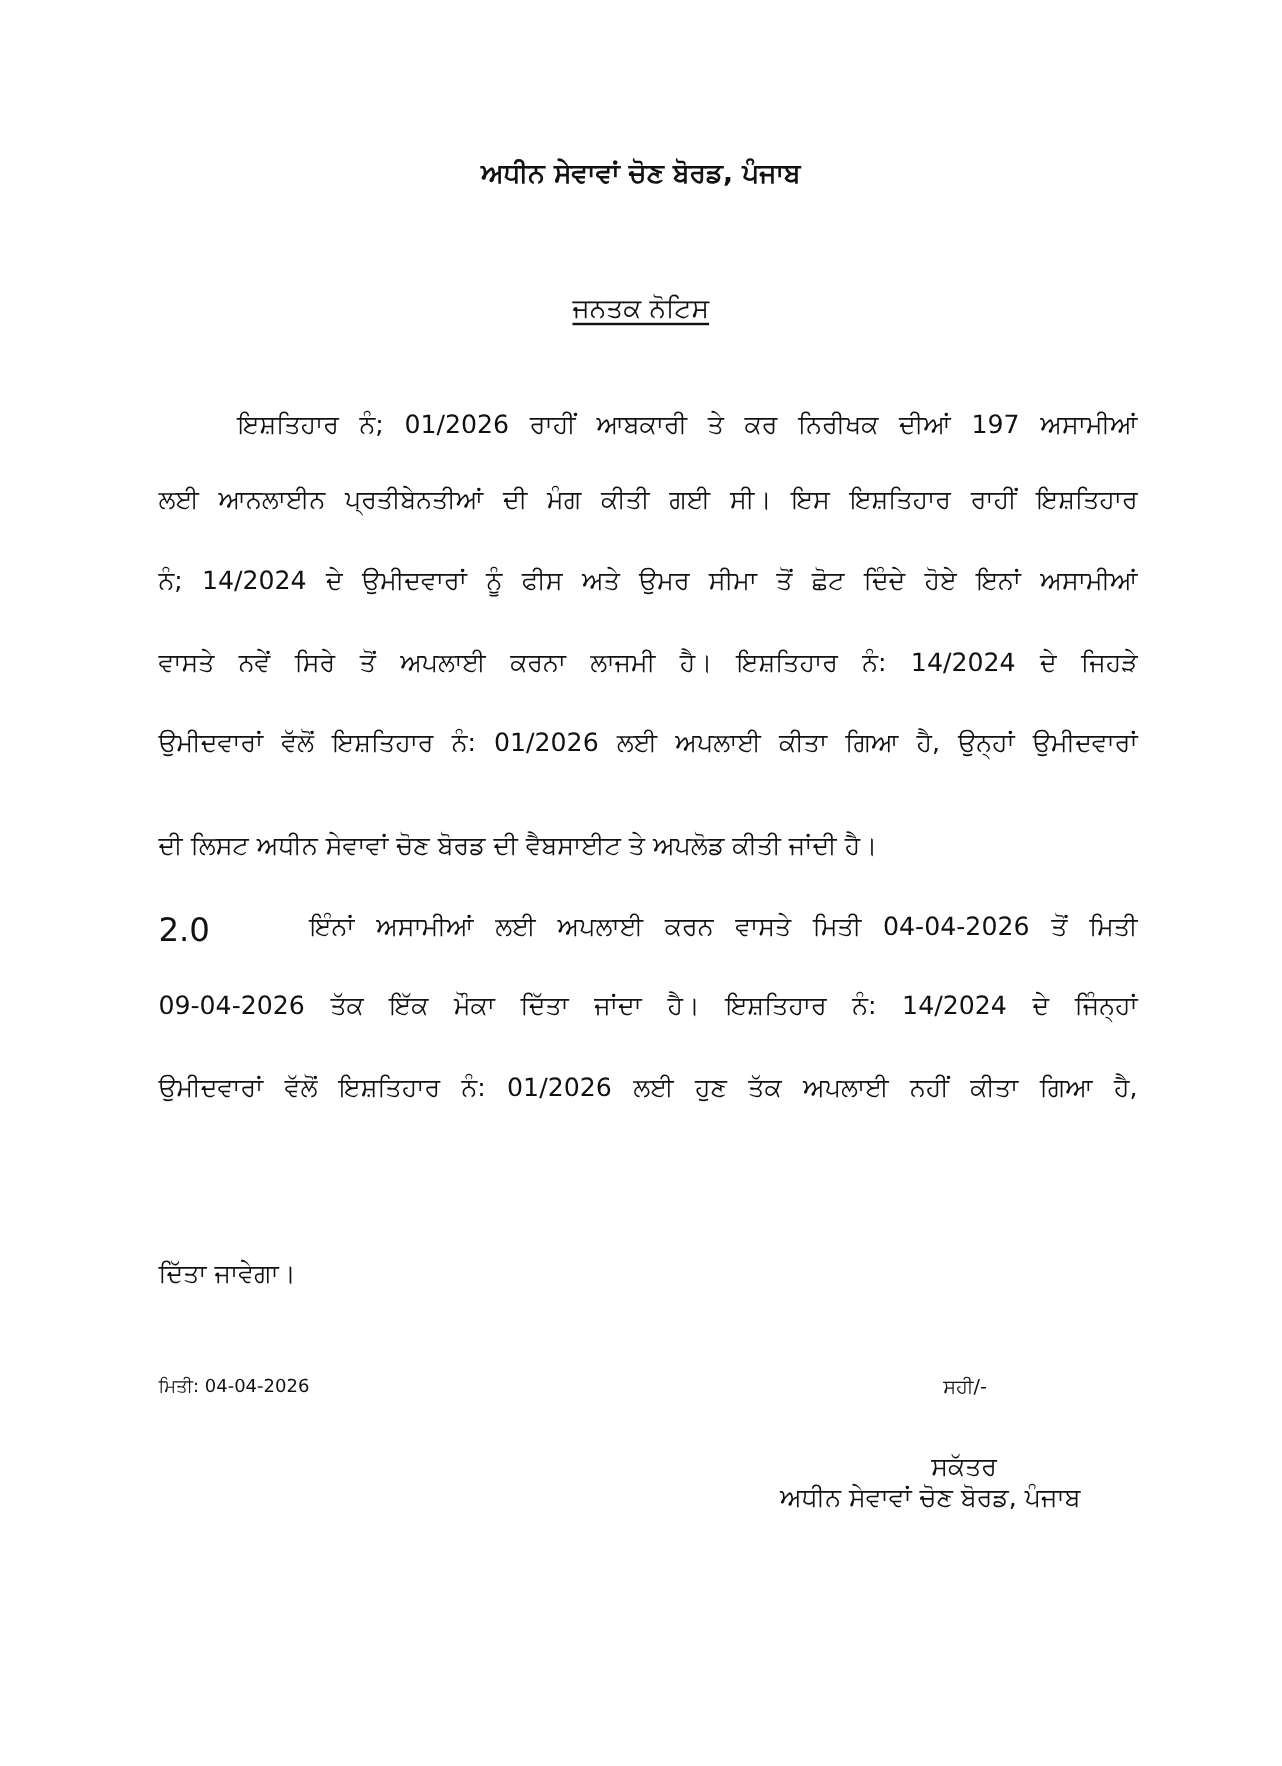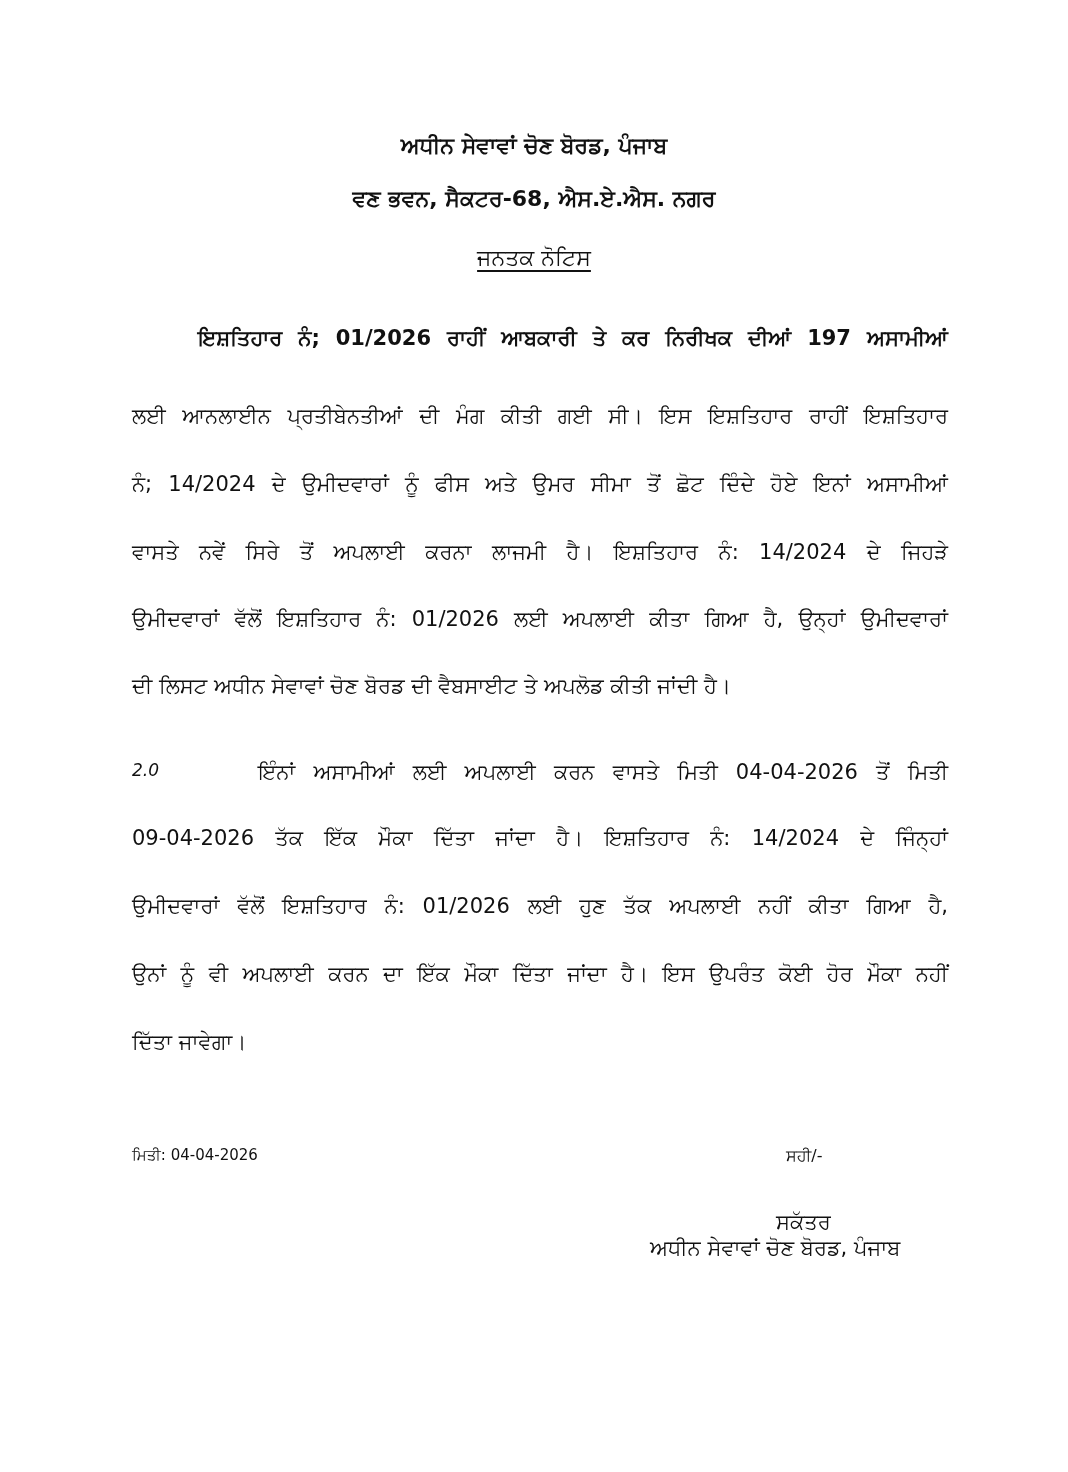--- a/index.html
+++ b/index.html
@@ -6,49 +6,47 @@
   body { width: 1068px; height: 1472px; position: relative; overflow: hidden;
          font-family: "DejaVu Sans", "Liberation Sans", sans-serif; color: #111; }
   .page { position: absolute; left: 0; top: 0; width: 1068px; height: 1472px; background: #fff; }
   .hdr { position: absolute; left: 0; width: 1068px; text-align: center; font-weight: bold; font-size: 22px; }
   .h1 { top: 133px; }
   .h2 { top: 186px; }
   .h3 { top: 245px; font-weight: normal; }
   .h3 span { text-decoration: underline; text-underline-offset: 5px; margin-top: 32px; }
   .line { position: absolute; left: 132px; width: 816px; font-size: 21px; white-space: nowrap;
           text-align: justify; text-align-last: justify; }
-  .line.last { text-align-last: left; }
+  .line.last { text-align-last: left; margin-top: 19px; }
   .indent { padding-left: 66px; width: 750px; }
-  .num { position: absolute; left: 132px; font-size: 17px; font-style: italic; }
+  .num { position: absolute; left: 132px; font-size: 27px; }
   .para2first { position: absolute; left: 258px; width: 690px; font-size: 21px; white-space: nowrap;
                 text-align: justify; text-align-last: justify; }
   .date { position: absolute; left: 132px; top: 1146px; font-size: 15px; }
   .sig1 { position: absolute; left: 786px; top: 1146px; font-size: 16px; }
   .sig2 { position: absolute; left: 776px; top: 1190px; font-size: 21px; margin-top: 20px; }
   .sig3 { position: absolute; left: 650px; top: 1236px; font-size: 21px; }
 </style>
 </head>
 <body>
 
 <div class="page">
   <div class="hdr h1">ਅਧੀਨ ਸੇਵਾਵਾਂ ਚੋਣ ਬੋਰਡ, ਪੰਜਾਬ</div>
-  <div class="hdr h2">ਵਣ ਭਵਨ, ਸੈਕਟਰ-68, ਐਸ.ਏ.ਐਸ. ਨਗਰ</div>
   <div class="hdr h3"><span>ਜਨਤਕ ਨੋਟਿਸ</span></div>
 
-  <div class="line indent" style="top:326px;font-weight:bold;">ਇਸ਼ਤਿਹਾਰ ਨੰ; 01/2026 ਰਾਹੀਂ ਆਬਕਾਰੀ ਤੇ ਕਰ ਨਿਰੀਖਕ ਦੀਆਂ 197 ਅਸਾਮੀਆਂ</div>
+  <div class="line indent" style="top:342px;">ਇਸ਼ਤਿਹਾਰ ਨੰ; 01/2026 ਰਾਹੀਂ ਆਬਕਾਰੀ ਤੇ ਕਰ ਨਿਰੀਖਕ ਦੀਆਂ 197 ਅਸਾਮੀਆਂ</div>
   <div class="line" style="top:404px;">ਲਈ ਆਨਲਾਈਨ ਪ੍ਰਤੀਬੇਨਤੀਆਂ ਦੀ ਮੰਗ ਕੀਤੀ ਗਈ ਸੀ। ਇਸ ਇਸ਼ਤਿਹਾਰ ਰਾਹੀਂ ਇਸ਼ਤਿਹਾਰ</div>
   <div class="line" style="top:472px;">ਨੰ; 14/2024 ਦੇ ਉਮੀਦਵਾਰਾਂ ਨੂੰ ਫੀਸ ਅਤੇ ਉਮਰ ਸੀਮਾ ਤੋਂ ਛੋਟ ਦਿੰਦੇ ਹੋਏ ਇਨਾਂ ਅਸਾਮੀਆਂ</div>
   <div class="line" style="top:540px;">ਵਾਸਤੇ ਨਵੇਂ ਸਿਰੇ ਤੋਂ ਅਪਲਾਈ ਕਰਨਾ ਲਾਜਮੀ ਹੈ। ਇਸ਼ਤਿਹਾਰ ਨੰ: 14/2024 ਦੇ ਜਿਹੜੇ</div>
   <div class="line" style="top:607px;">ਉਮੀਦਵਾਰਾਂ ਵੱਲੋਂ ਇਸ਼ਤਿਹਾਰ ਨੰ: 01/2026 ਲਈ ਅਪਲਾਈ ਕੀਤਾ ਗਿਆ ਹੈ, ਉਨ੍ਹਾਂ ਉਮੀਦਵਾਰਾਂ</div>
   <div class="line last" style="top:674px;">ਦੀ ਲਿਸਟ ਅਧੀਨ ਸੇਵਾਵਾਂ ਚੋਣ ਬੋਰਡ ਦੀ ਵੈਬਸਾਈਟ ਤੇ ਅਪਲੋਡ ਕੀਤੀ ਜਾਂਦੀ ਹੈ।</div>
 
   <div class="num" style="top:760px;">2.0</div>
   <div class="para2first" style="top:760px;">ਇੰਨਾਂ ਅਸਾਮੀਆਂ ਲਈ ਅਪਲਾਈ ਕਰਨ ਵਾਸਤੇ ਮਿਤੀ 04-04-2026 ਤੋਂ ਮਿਤੀ</div>
   <div class="line" style="top:826px;">09-04-2026 ਤੱਕ ਇੱਕ ਮੌਕਾ ਦਿੱਤਾ ਜਾਂਦਾ ਹੈ। ਇਸ਼ਤਿਹਾਰ ਨੰ: 14/2024 ਦੇ ਜਿੰਨ੍ਹਾਂ</div>
   <div class="line" style="top:894px;">ਉਮੀਦਵਾਰਾਂ ਵੱਲੋਂ ਇਸ਼ਤਿਹਾਰ ਨੰ: 01/2026 ਲਈ ਹੁਣ ਤੱਕ ਅਪਲਾਈ ਨਹੀਂ ਕੀਤਾ ਗਿਆ ਹੈ,</div>
-  <div class="line" style="top:962px;">ਉਨਾਂ ਨੂੰ ਵੀ ਅਪਲਾਈ ਕਰਨ ਦਾ ਇੱਕ ਮੌਕਾ ਦਿੱਤਾ ਜਾਂਦਾ ਹੈ। ਇਸ ਉਪਰੰਤ ਕੋਈ ਹੋਰ ਮੌਕਾ ਨਹੀਂ</div>
   <div class="line last" style="top:1030px;">ਦਿੱਤਾ ਜਾਵੇਗਾ।</div>
 
   <div class="date">ਮਿਤੀ: 04-04-2026</div>
   <div class="sig1">ਸਹੀ/-</div>
   <div class="sig2">ਸਕੱਤਰ</div>
   <div class="sig3">ਅਧੀਨ ਸੇਵਾਵਾਂ ਚੋਣ ਬੋਰਡ, ਪੰਜਾਬ</div>
 </div>
 
 </body></html>

